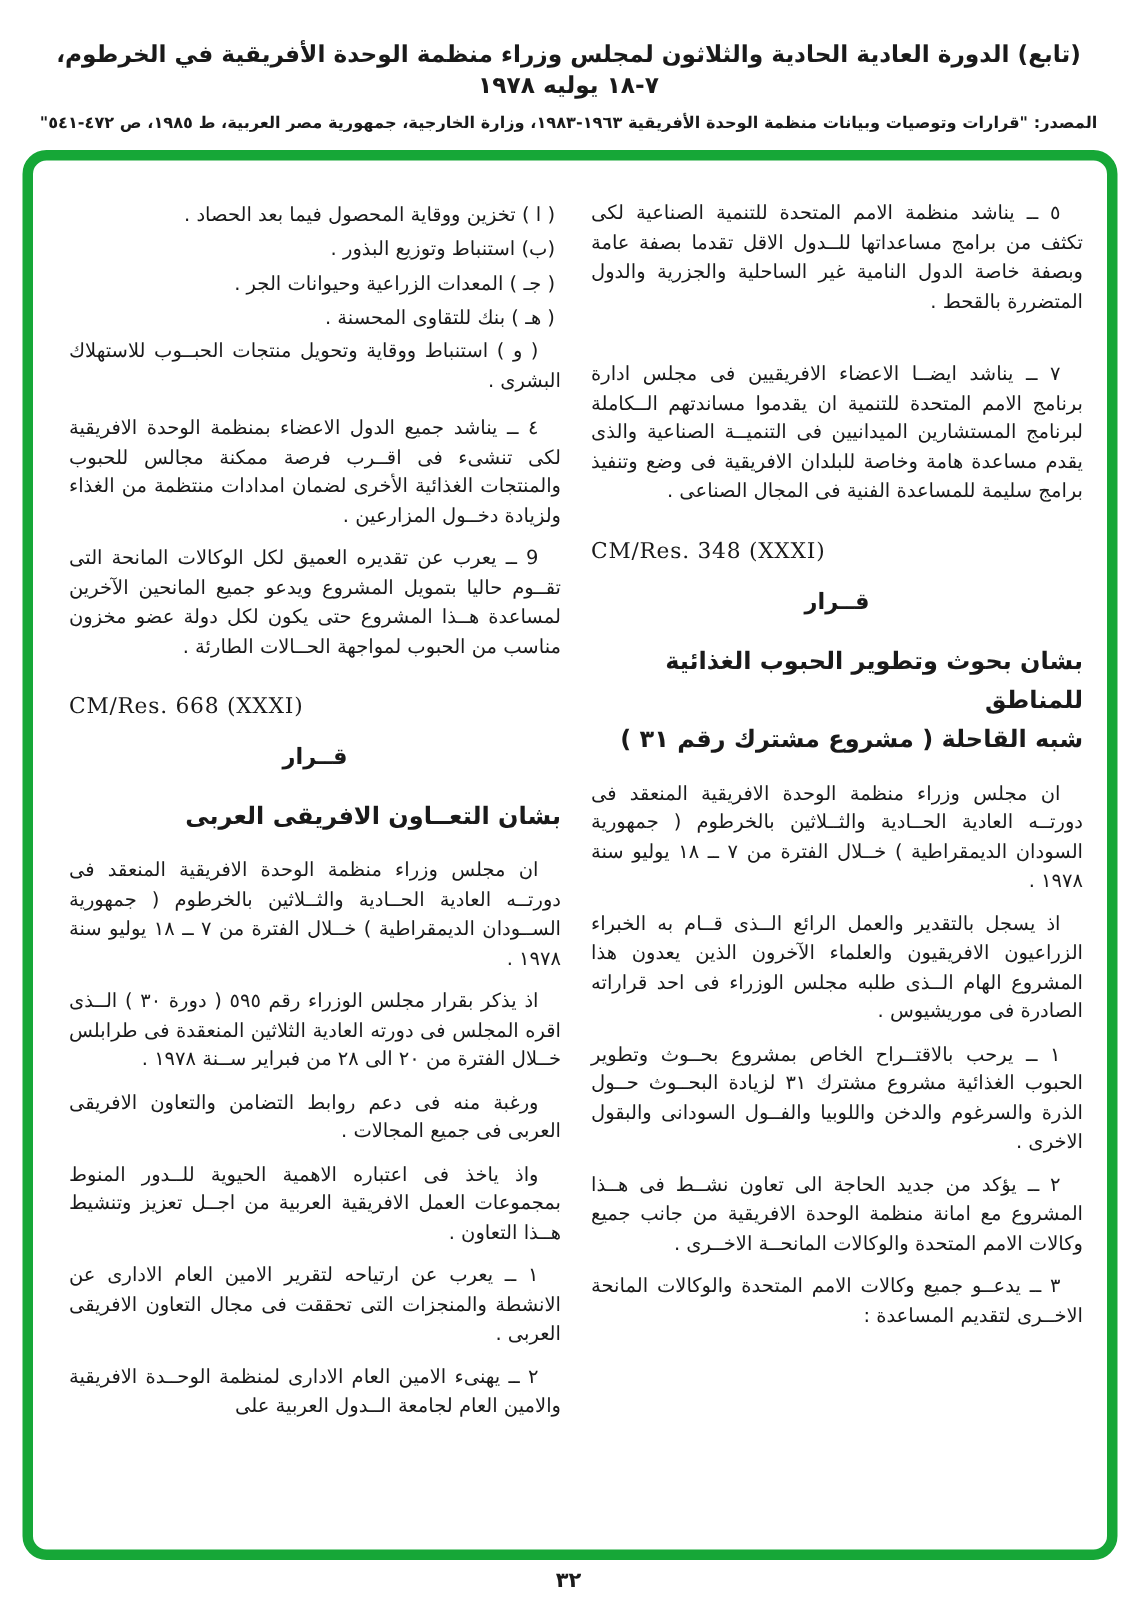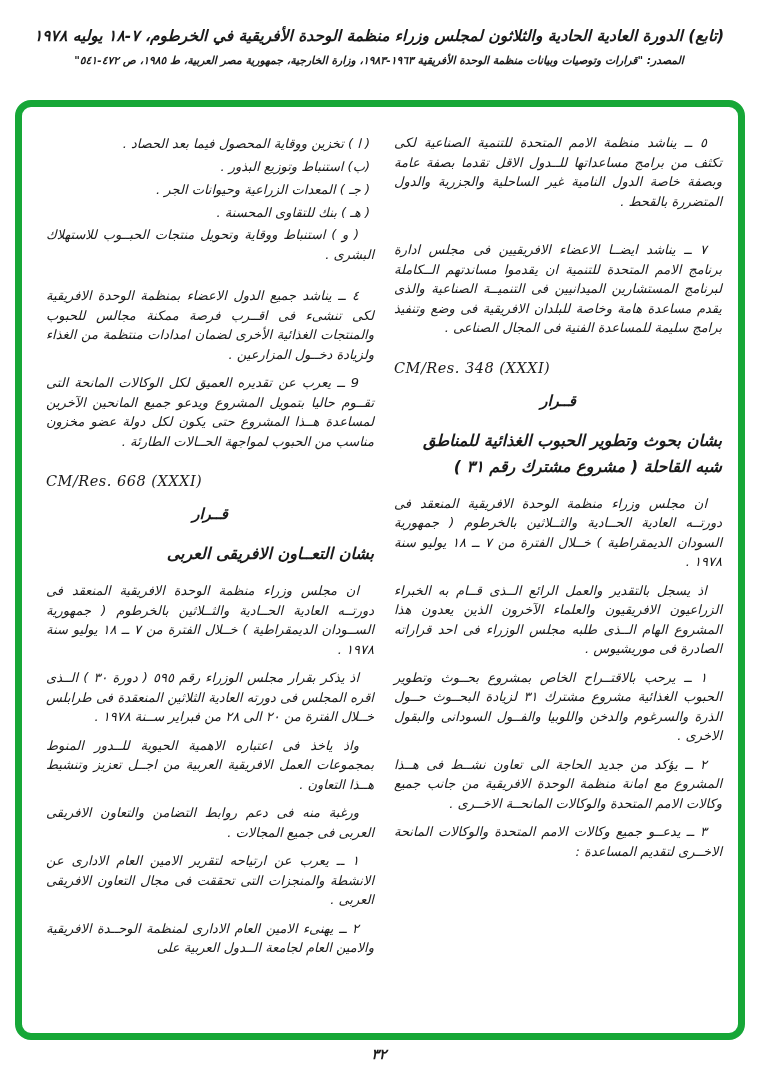--- a/index.html
+++ b/index.html
@@ -2,21 +2,21 @@
 <html lang="ar"><head>
 <meta charset="utf-8">
 <style>
   html,body{margin:0;padding:0;background:#ffffff;}
   body{
     width:758px;height:1078px;overflow:hidden;
     font-family:"DejaVu Sans",sans-serif;
     color:#1a1a1a;
     -webkit-font-smoothing:antialiased;
   }
-  .page{width:758px;height:1078px;position:relative;font-style:italic;}
+  .page{width:758px;height:1078px;position:relative;}
 
   
   .hdr{direction:rtl;text-align:center;padding-top:26px;}
   .hdr-title{
     font-size:15.5px;font-weight:bold;letter-spacing:0;
     padding:0 28px;line-height:1.35;
   }
   .hdr-source{
     font-size:10.8px;font-weight:bold;margin-top:7px;
     padding:0 24px;line-height:1.3;
@@ -39,21 +39,21 @@
   
   .para{
     font-size:13px;line-height:19.5px;
     text-align:justify;text-justify:inter-word;
     margin:0 0 9px;text-indent:15px;
   }
   .item{
     font-size:13px;line-height:21px;
     text-align:right;margin:0 0 2px;padding-right:4px;
   }
-  .item-wrap{margin-bottom:22px;}
+  .item-wrap{margin-bottom:12px;}
   .res-number{
     font-family:"DejaVu Serif",serif;direction:ltr;
     text-align:left;font-size:14.5px;letter-spacing:.5px;
     margin:22px 0 16px;
   }
   .decision-title{
     font-size:15px;font-weight:bold;text-align:center;
     margin:4px 0 18px;letter-spacing:1px;
   }
   .subject{
@@ -89,22 +89,22 @@
           <p class="item">( هـ ) بنك للتقاوى المحسنة .</p>
           <p class="para">( و ) استنباط ووقاية وتحويل منتجات الحبــوب للاستهلاك البشرى .</p>
         </div>
         <p class="para">٤ ــ يناشد جميع الدول الاعضاء بمنظمة الوحدة الافريقية لكى تنشىء فى اقــرب فرصة ممكنة مجالس للحبوب والمنتجات الغذائية الأخرى لضمان امدادات منتظمة من الغذاء ولزيادة دخــول المزارعين .</p>
         <p class="para">9 ــ يعرب عن تقديره العميق لكل الوكالات المانحة التى تقــوم حاليا بتمويل المشروع ويدعو جميع المانحين الآخرين لمساعدة هــذا المشروع حتى يكون لكل دولة عضو مخزون مناسب من الحبوب لمواجهة الحــالات الطارئة .</p>
         <p class="res-number">CM/Res. 668 (XXXI)</p>
         <p class="decision-title">قــرار</p>
         <p class="subject">بشان التعــاون الافريقى العربى</p>
         <p class="para">ان مجلس وزراء منظمة الوحدة الافريقية المنعقد فى دورتــه العادية الحــادية والثــلاثين بالخرطوم ( جمهورية الســودان الديمقراطية ) خــلال الفترة من ٧ ــ ١٨ يوليو سنة ١٩٧٨ .</p>
         <p class="para">اذ يذكر بقرار مجلس الوزراء رقم ٥٩٥ ( دورة ٣٠ ) الــذى اقره المجلس فى دورته العادية الثلاثين المنعقدة فى طرابلس خــلال الفترة من ٢٠ الى ٢٨ من فبراير ســنة ١٩٧٨ .</p>
+        <p class="para">ورغبة منه فى دعم روابط التضامن والتعاون الافريقى العربى فى جميع المجالات .</p>
         <p class="para">واذ ياخذ فى اعتباره الاهمية الحيوية للــدور المنوط بمجموعات العمل الافريقية العربية من اجــل تعزيز وتنشيط هــذا التعاون .</p>
-        <p class="para">ورغبة منه فى دعم روابط التضامن والتعاون الافريقى العربى فى جميع المجالات .</p>
         <p class="para">١ ــ يعرب عن ارتياحه لتقرير الامين العام الادارى عن الانشطة والمنجزات التى تحققت فى مجال التعاون الافريقى العربى .</p>
         <p class="para">٢ ــ يهنىء الامين العام الادارى لمنظمة الوحــدة الافريقية والامين العام لجامعة الــدول العربية على</p>
       </section>
 
       <section class="col">
         <p class="para">٥ ــ يناشد منظمة الامم المتحدة للتنمية الصناعية لكى تكثف من برامج مساعداتها للــدول الاقل تقدما بصفة عامة وبصفة خاصة الدول النامية غير الساحلية والجزرية والدول المتضررة بالقحط .</p>
         <div class="spacer-lg"></div>
         <div class="spacer-lg"></div>
         <p class="para">٧ ــ يناشد ايضــا الاعضاء الافريقيين فى مجلس ادارة برنامج الامم المتحدة للتنمية ان يقدموا مساندتهم الــكاملة لبرنامج المستشارين الميدانيين فى التنميــة الصناعية والذى يقدم مساعدة هامة وخاصة للبلدان الافريقية فى وضع وتنفيذ برامج سليمة للمساعدة الفنية فى المجال الصناعى .</p>
         <p class="res-number">CM/Res. 348 (XXXI)</p>

